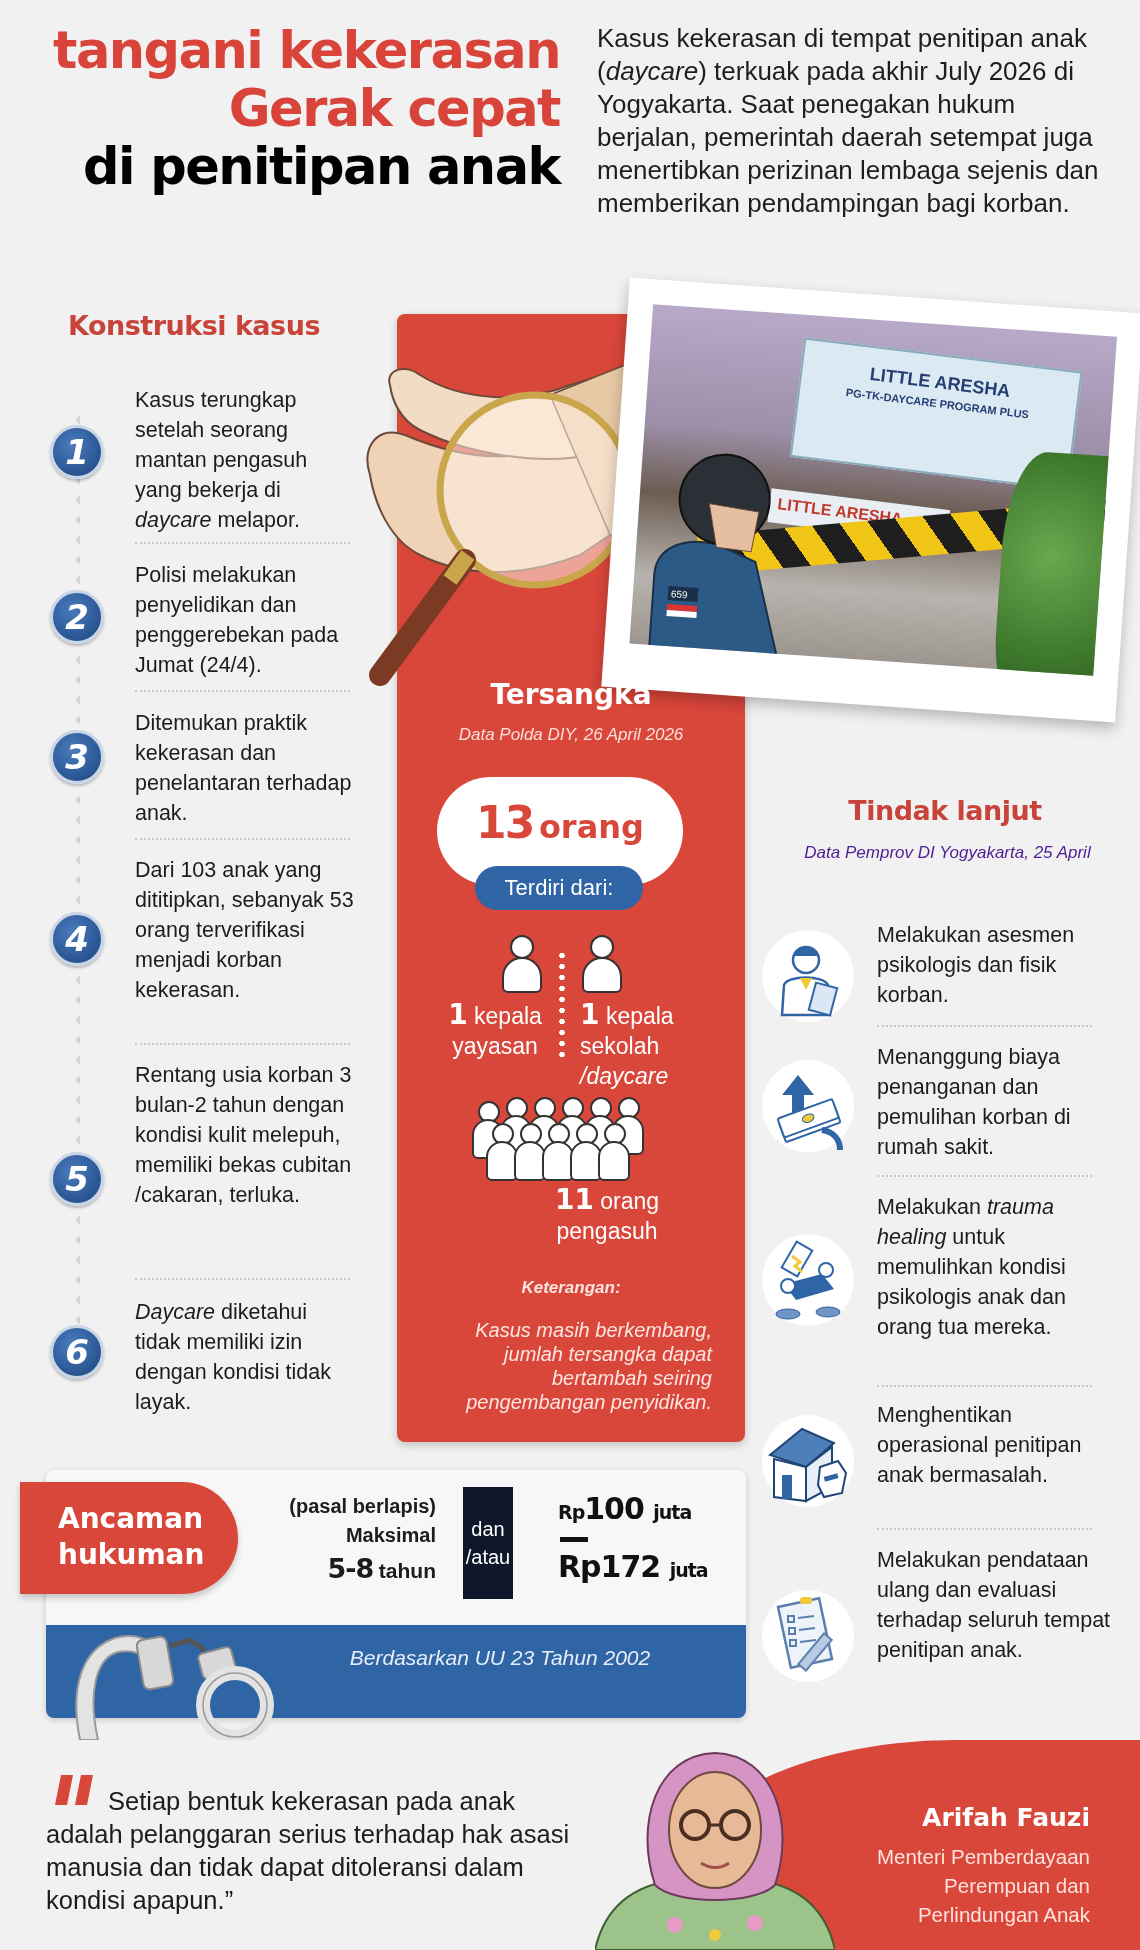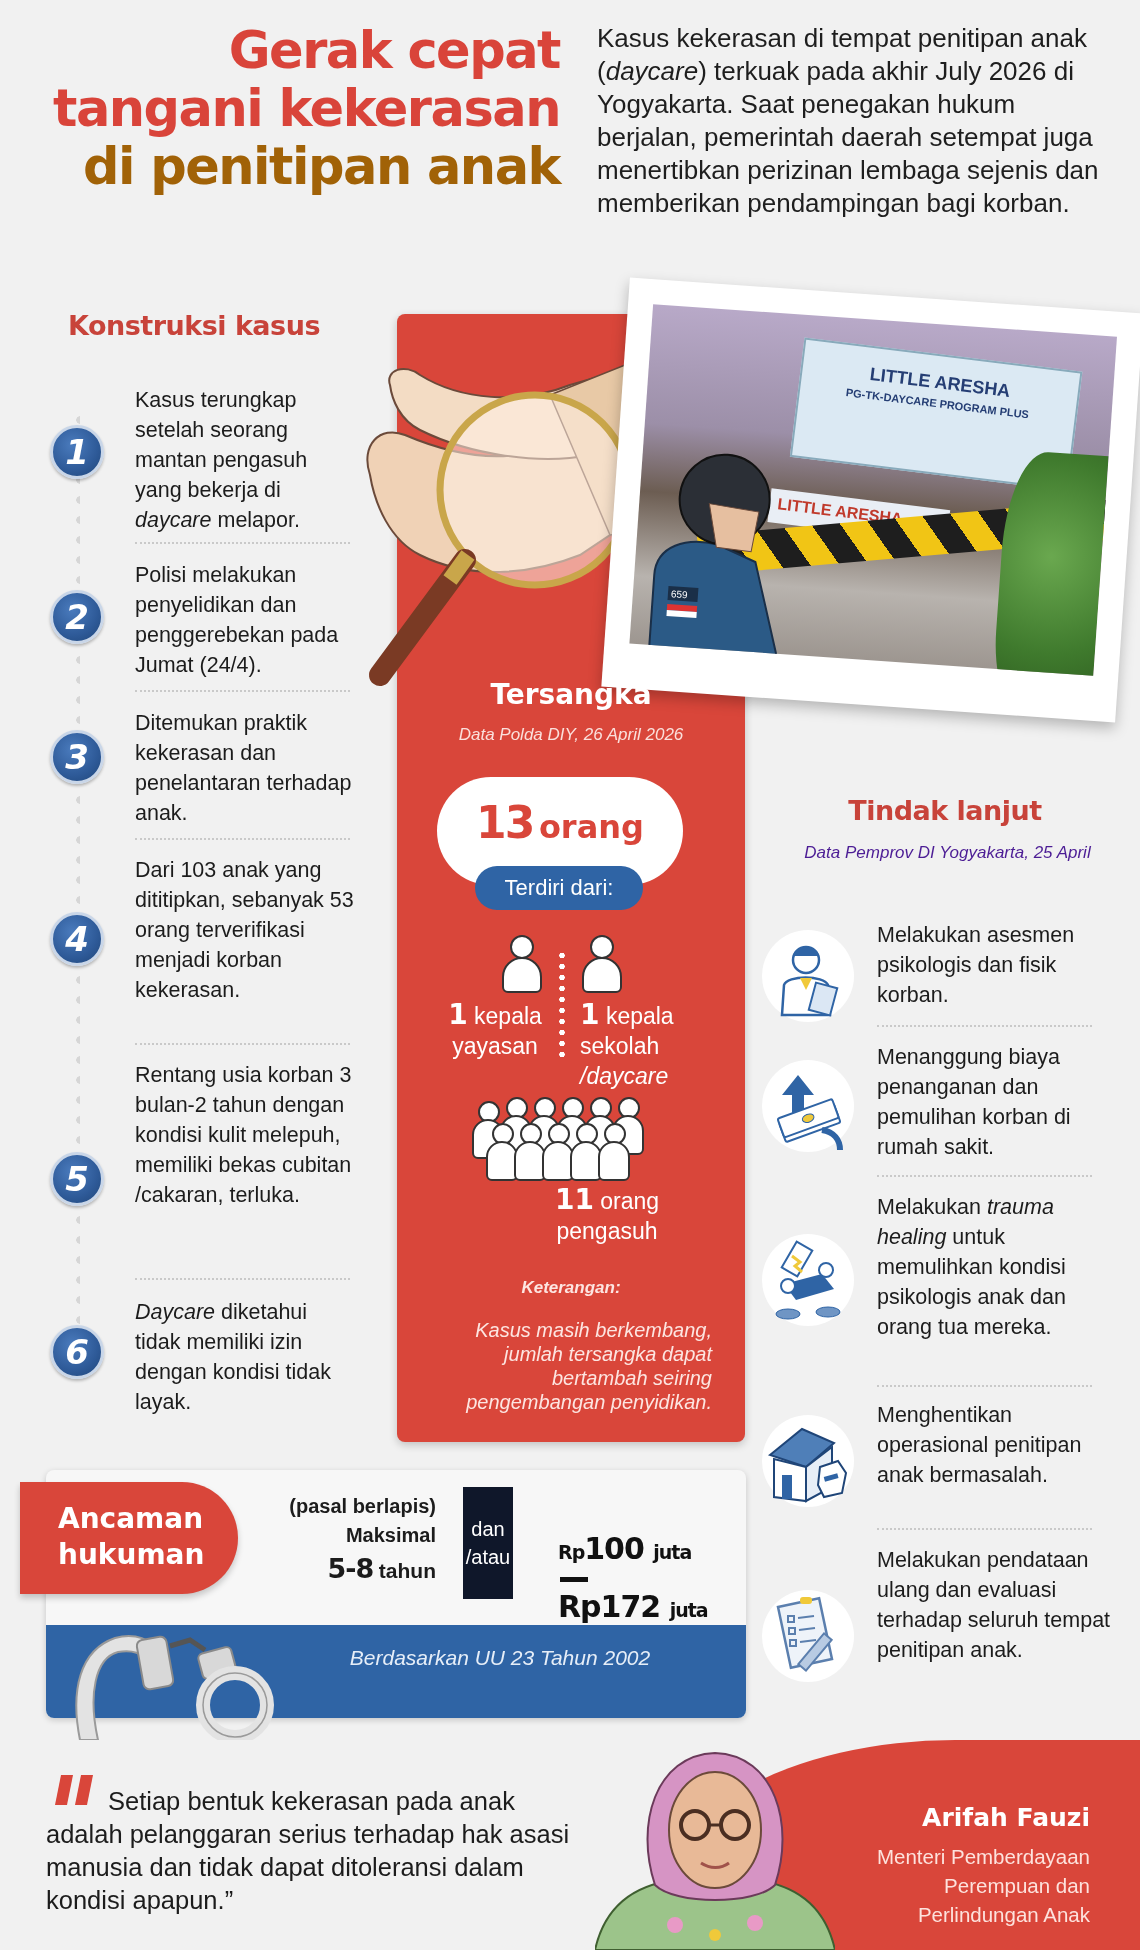--- a/index.html
+++ b/index.html
@@ -17,21 +17,21 @@
   .title {
     left: 20px; top: 22px; width: 540px;
     text-align: right;
     font-family: "DejaVu Sans", sans-serif;
     font-weight: 700;
     font-size: 51px;
     line-height: 58px;
     letter-spacing: -1.5px;
   }
   .title .red { color: #d9443a; display: block; }
-  .title .blue { color: #a16207; display: block; }
+  .title .blue { color: #000000; display: block; }
   .intro {
     left: 597px; top: 22px; width: 510px;
     font-size: 26px; line-height: 33px; color: #1e1e1e;
   }
   .intro i { font-style: italic; }
 
   
   .sec-head {
     color: #c8433a; font-weight: 700; font-size: 27px;
     font-family: "DejaVu Sans", sans-serif; letter-spacing: -0.5px;
@@ -207,21 +207,21 @@
   .penalty-years .small { font-size: 21px; }
   .danatau {
     left: 463px; top: 1487px; width: 50px; height: 112px;
     background: #0f172a; color: #fff; font-size: 20px; line-height: 28px;
     display: flex; align-items: center; justify-content: center; text-align: center;
   }
   .penalty-fine {
     left: 558px; top: 1492px; width: 180px;
     font-weight: 700; color: #111; font-family: "DejaVu Sans", sans-serif;
   }
-  .penalty-fine .l1 { font-size: 30px; line-height: 34px; letter-spacing: -1px; margin-top: 40px; }
+  .penalty-fine .l1 { font-size: 30px; line-height: 34px; letter-spacing: -1px; }
   .penalty-fine .l1 small, .penalty-fine .l3 small { font-size: 19px; }
   .penalty-fine .dash { width: 28px; height: 5px; background: #111; margin: 8px 0 8px 2px; }
   .penalty-fine .l3 { font-size: 30px; line-height: 34px; letter-spacing: -1px; }
   .law-band {
     left: 46px; top: 1625px; width: 700px; height: 93px;
     background: #2f64a5; border-radius: 0 0 8px 8px;
   }
   .law-text {
     left: 300px; top: 1643px; width: 400px; text-align: center;
     color: #e6eef8; font-style: italic; font-size: 21px; line-height: 29px;
@@ -248,22 +248,22 @@
   }
   .person-role {
     left: 800px; top: 1842px; width: 290px; text-align: right;
     color: #fde2dd; font-size: 20.5px; line-height: 29px;
   }
 </style>
 </head>
 <body>
 
 <h1 class="abs title">
+  <span class="red">tangani kekerasan</span>
   <span class="red">Gerak cepat</span>
-  <span class="red">tangani kekerasan</span>
   <span class="blue">di penitipan anak</span>
 </h1>
 
 <p class="abs intro"><span>Kasus kekerasan di tempat penitipan anak (</span><i>daycare</i><span>) terkuak pada akhir July 2026 di Yogyakarta. Saat penegakan hukum berjalan, pemerintah daerah setempat juga menertibkan perizinan lembaga sejenis dan memberikan pendampingan bagi korban.</span></p>
 
 <h2 class="abs sec-head" style="left:68px; top:310px;">Konstruksi kasus</h2>
 
 <div class="dots-line"></div>
 
 <div class="step" style="top:385px;">

